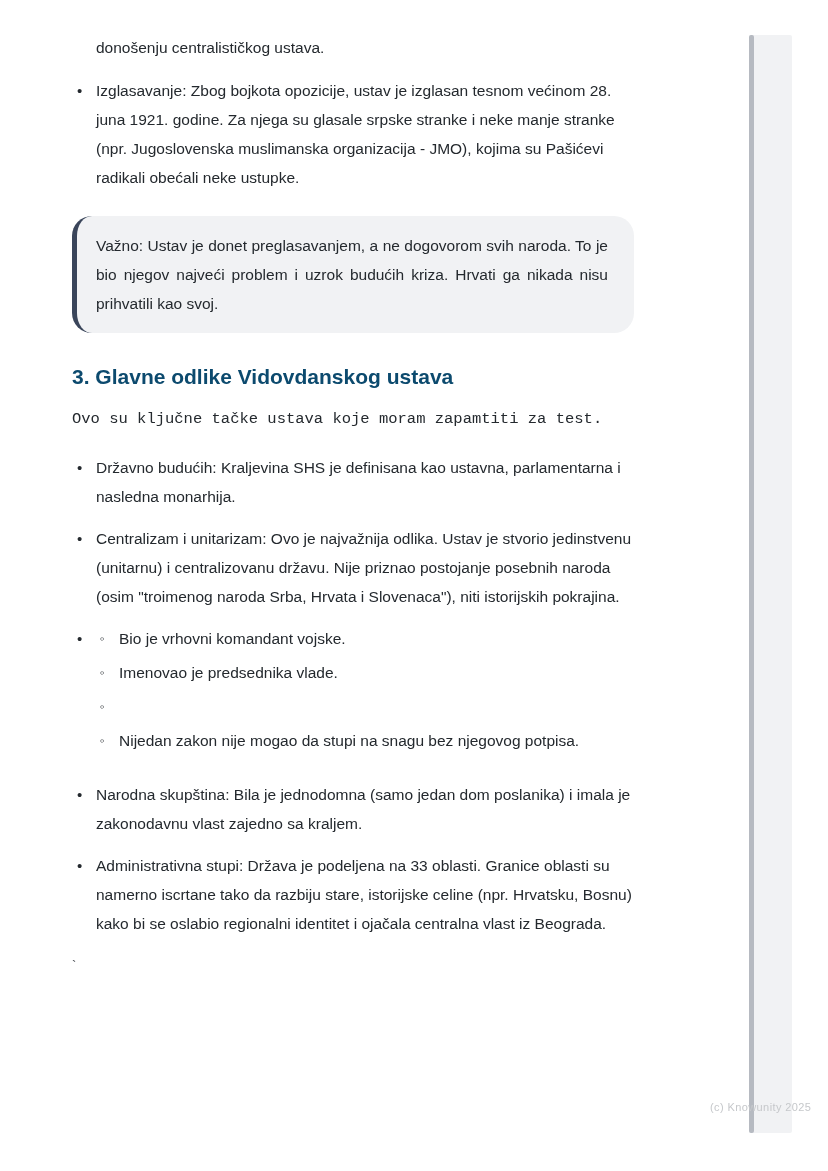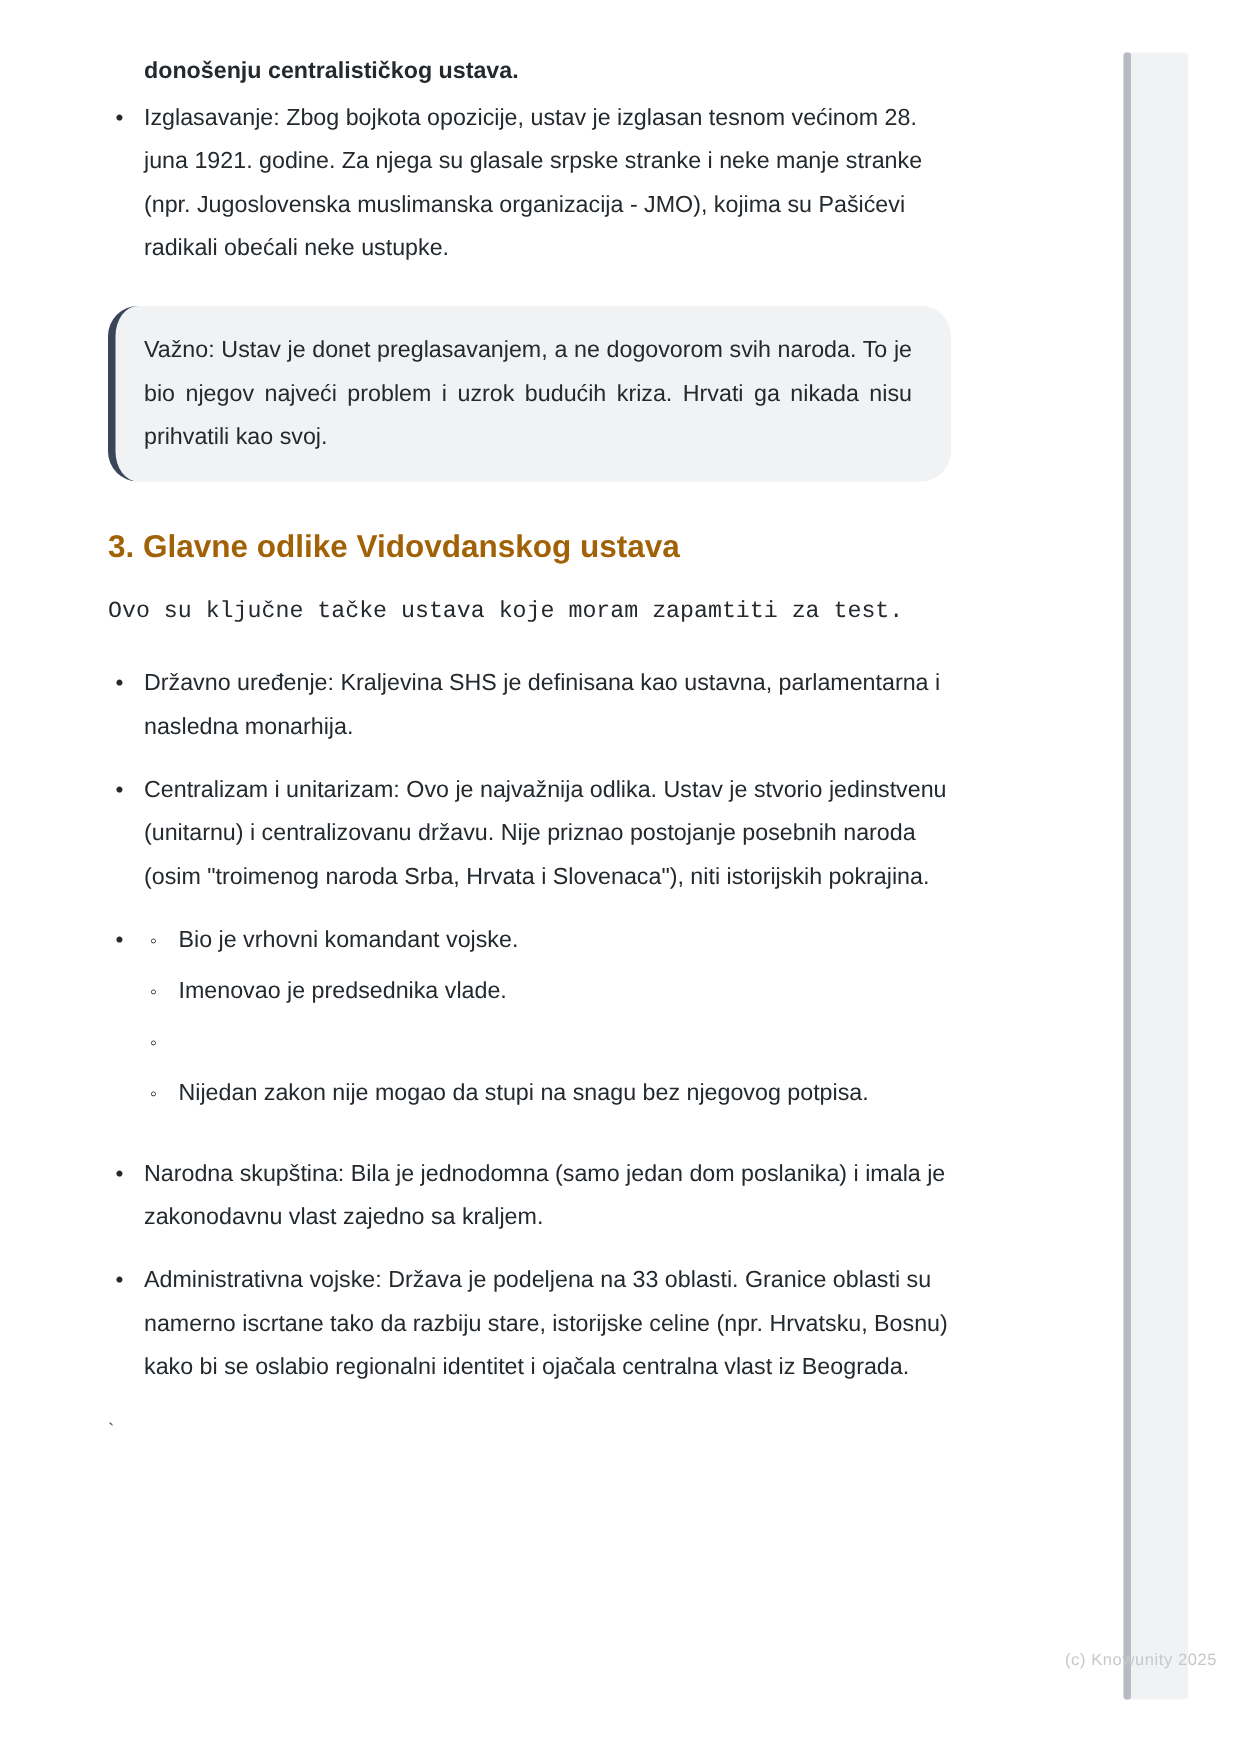--- a/index.html
+++ b/index.html
@@ -15,21 +15,21 @@
   .content {
     position: absolute;
     left: 72px; top: 33px;
     width: 562px;
     font-size: 15.5px;
     line-height: 29px;
     color: #24292e;
   }
   .b { font-weight: 400; }
 
-  .cont-line { padding-left: 24px; margin-bottom: 2px; font-weight: bold; }
+  .cont-line { padding-left: 24px; margin-bottom: 14px; }
 
   ul.list { list-style: none; }
   ul.list > li { display: flex; margin-bottom: 13px; }
   .marker {
     width: 24px; flex: 0 0 24px;
     font-size: 15px; line-height: 29px;
     padding-left: 5px;
     color: #24292e;
   }
   .li-body { flex: 1 1 auto; }
@@ -111,30 +111,30 @@
         </div>
       </li>
     </ul>
 
     <div class="callout" style="background-color: rgb(241, 242, 244); border-left-color: rgb(58, 69, 90); border-radius: 20px;">
       <p>
         <span class="b">Važno</span><span>: Ustav je donet preglasavanjem, a ne dogovorom svih naroda. To je bio njegov najveći problem i uzrok budućih kriza. Hrvati ga nikada nisu prihvatili kao svoj.</span>
       </p>
     </div>
 
-    <h2 class="section-heading" style="color: #a16207;">3. Glavne odlike Vidovdanskog ustava</h2>
+    <h2 class="section-heading" style="color: #0c4a6e;">3. Glavne odlike Vidovdanskog ustava</h2>
 
     <p class="lead">Ovo su ključne tačke ustava koje moram zapamtiti za test.</p>
 
     <ul class="list">
 
       <li>
         <span class="marker">•</span>
         <div class="li-body">
-          <span class="b">Državno uređenje:</span><span> Kraljevina SHS je definisana kao </span><span class="b">ustavna, parlamentarna i nasledna monarhija</span><span>.</span>
+          <span class="b">Državno budućih:</span><span> Kraljevina SHS je definisana kao </span><span class="b">ustavna, parlamentarna i nasledna monarhija</span><span>.</span>
         </div>
       </li>
 
       <li>
         <span class="marker">•</span>
         <div class="li-body">
           <span class="b">Centralizam i unitarizam:</span><span> Ovo je najvažnija odlika. Ustav je stvorio </span><span class="b">jedinstvenu (unitarnu) i centralizovanu državu</span><span>. Nije priznao postojanje posebnih naroda (osim "troimenog naroda Srba, Hrvata i Slovenaca"), niti istorijskih pokrajina.</span>
         </div>
       </li>
 
@@ -164,21 +164,21 @@
       <li>
         <span class="marker">•</span>
         <div class="li-body">
           <span class="b">Narodna skupština:</span><span> Bila je jednodomna (samo jedan dom poslanika) i imala je zakonodavnu vlast zajedno sa kraljem.</span>
         </div>
       </li>
 
       <li>
         <span class="marker">•</span>
         <div class="li-body">
-          <span class="b">Administrativna vojske:</span><span> Država je podeljena na </span><span class="b">33 oblasti</span><span>. Granice oblasti su namerno iscrtane tako da razbiju stare, istorijske celine (npr. Hrvatsku, Bosnu) kako bi se oslabio regionalni identitet i ojačala centralna vlast iz Beograda.</span>
+          <span class="b">Administrativna stupi:</span><span> Država je podeljena na </span><span class="b">33 oblasti</span><span>. Granice oblasti su namerno iscrtane tako da razbiju stare, istorijske celine (npr. Hrvatsku, Bosnu) kako bi se oslabio regionalni identitet i ojačala centralna vlast iz Beograda.</span>
         </div>
       </li>
 
     </ul>
 
     <span class="stray">`</span>
   </div>
 
   <div class="scrollbar" style="background-color: rgb(241, 242, 244);">
     <div class="thumb" style="background-color: rgb(182, 186, 193);"></div>

